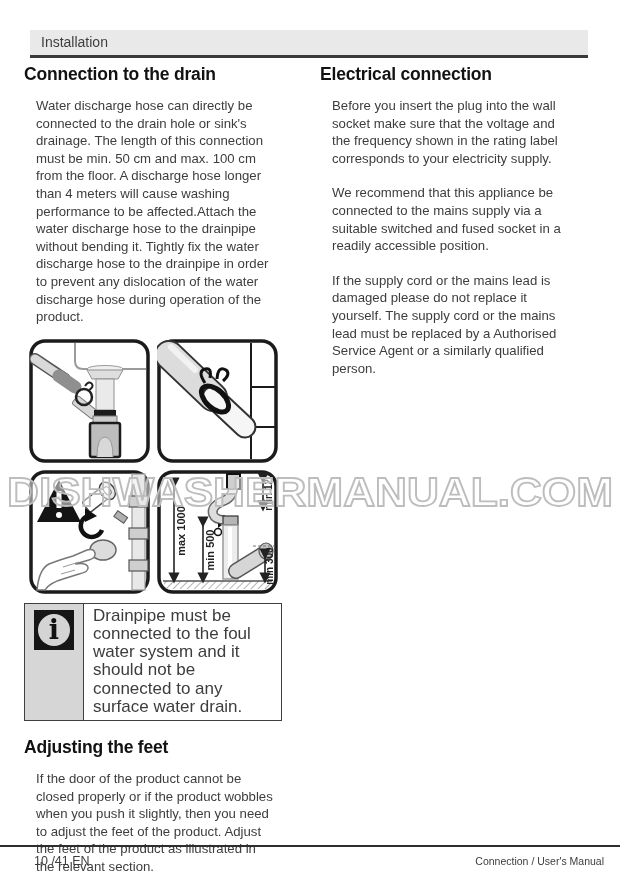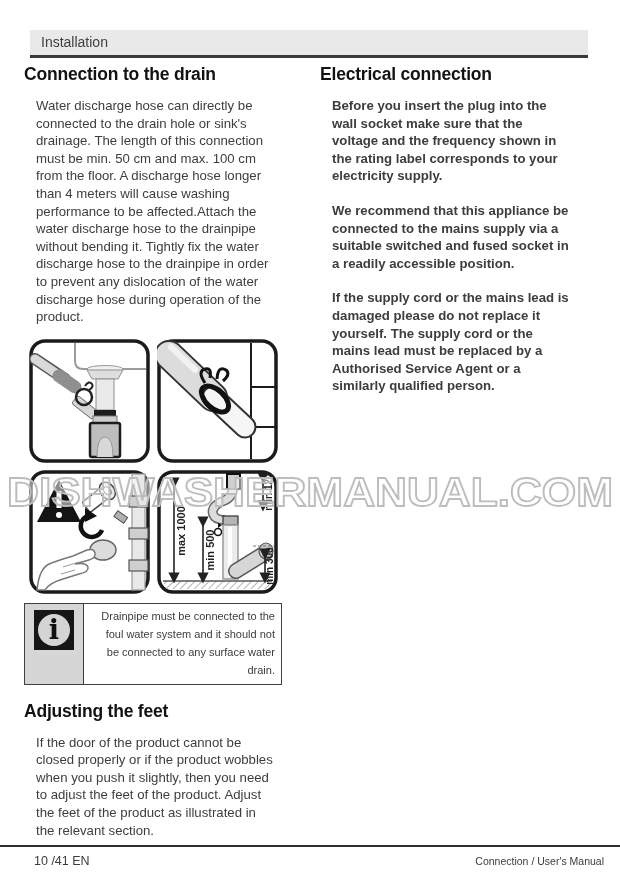--- a/index.html
+++ b/index.html
@@ -6,27 +6,27 @@
   .page{position:relative;width:620px;height:881px;background:#fff;overflow:hidden;
         font-family:"Liberation Sans",sans-serif;color:#3d3d3d;border-radius:14px;}
   .section-header{position:absolute;left:30px;top:30px;width:547px;height:25px;
         background:#e9e9e9;border-bottom:3px solid #3a3a3a;
         font-size:14px;color:#3e3e3e;line-height:25px;padding-left:11px;}
   .col{position:absolute;top:64px;width:262px;}
   .col-left{left:24px;}
   .col-right{left:320px;}
   h2{margin:0 0 6px 0;font-size:17.5px;font-weight:bold;color:#121212;letter-spacing:-0.2px;}
   p.body{margin:12px;font-size:13.2px;line-height:17.6px;color:#3d3d3d;}
-  .col-right p.body{margin-bottom:17px;font-weight:bold;}
+  .col-right p.body{margin-bottom:17px;}
   .figures{margin:13px 0 0 5px;display:grid;grid-template-columns:121px 121px;gap:7px;}
   .fig{width:121px;height:124px;}
   .infobox{margin-top:9px;width:256px;display:flex;border:1.5px solid #3f3f3f;background:#fff;}
   .infobox .icon-cell{width:58px;flex:0 0 58px;background:#d6d6d6;border-right:1.5px solid #3f3f3f;
         display:flex;justify-content:center;align-items:flex-start;padding-top:5px;}
-  .infobox .note-text{padding:3px 6px 4px 9px;font-size:11px;line-height:18.2px;color:#3d3d3d;text-align:right;}
+  .infobox .note-text{padding:3px 6px 4px 9px;font-size:17px;line-height:18.2px;color:#3d3d3d;}
   .feet-heading{margin-top:16px;}
   .watermark{position:absolute;left:0;top:421px;width:592px;height:48px;z-index:6;pointer-events:none;margin-top:48px;}
   .footer{position:absolute;left:0;top:845px;width:620px;border-top:2px solid #2e2e2e;}
   .footer-row{display:flex;justify-content:space-between;align-items:baseline;padding:7px 16px 0 34px;}
   .page-number{font-size:12.5px;color:#3c3c3c;}
   .doc-title{font-size:10.5px;color:#3c3c3c;}
 </style>
 </head>
 <body>
 

